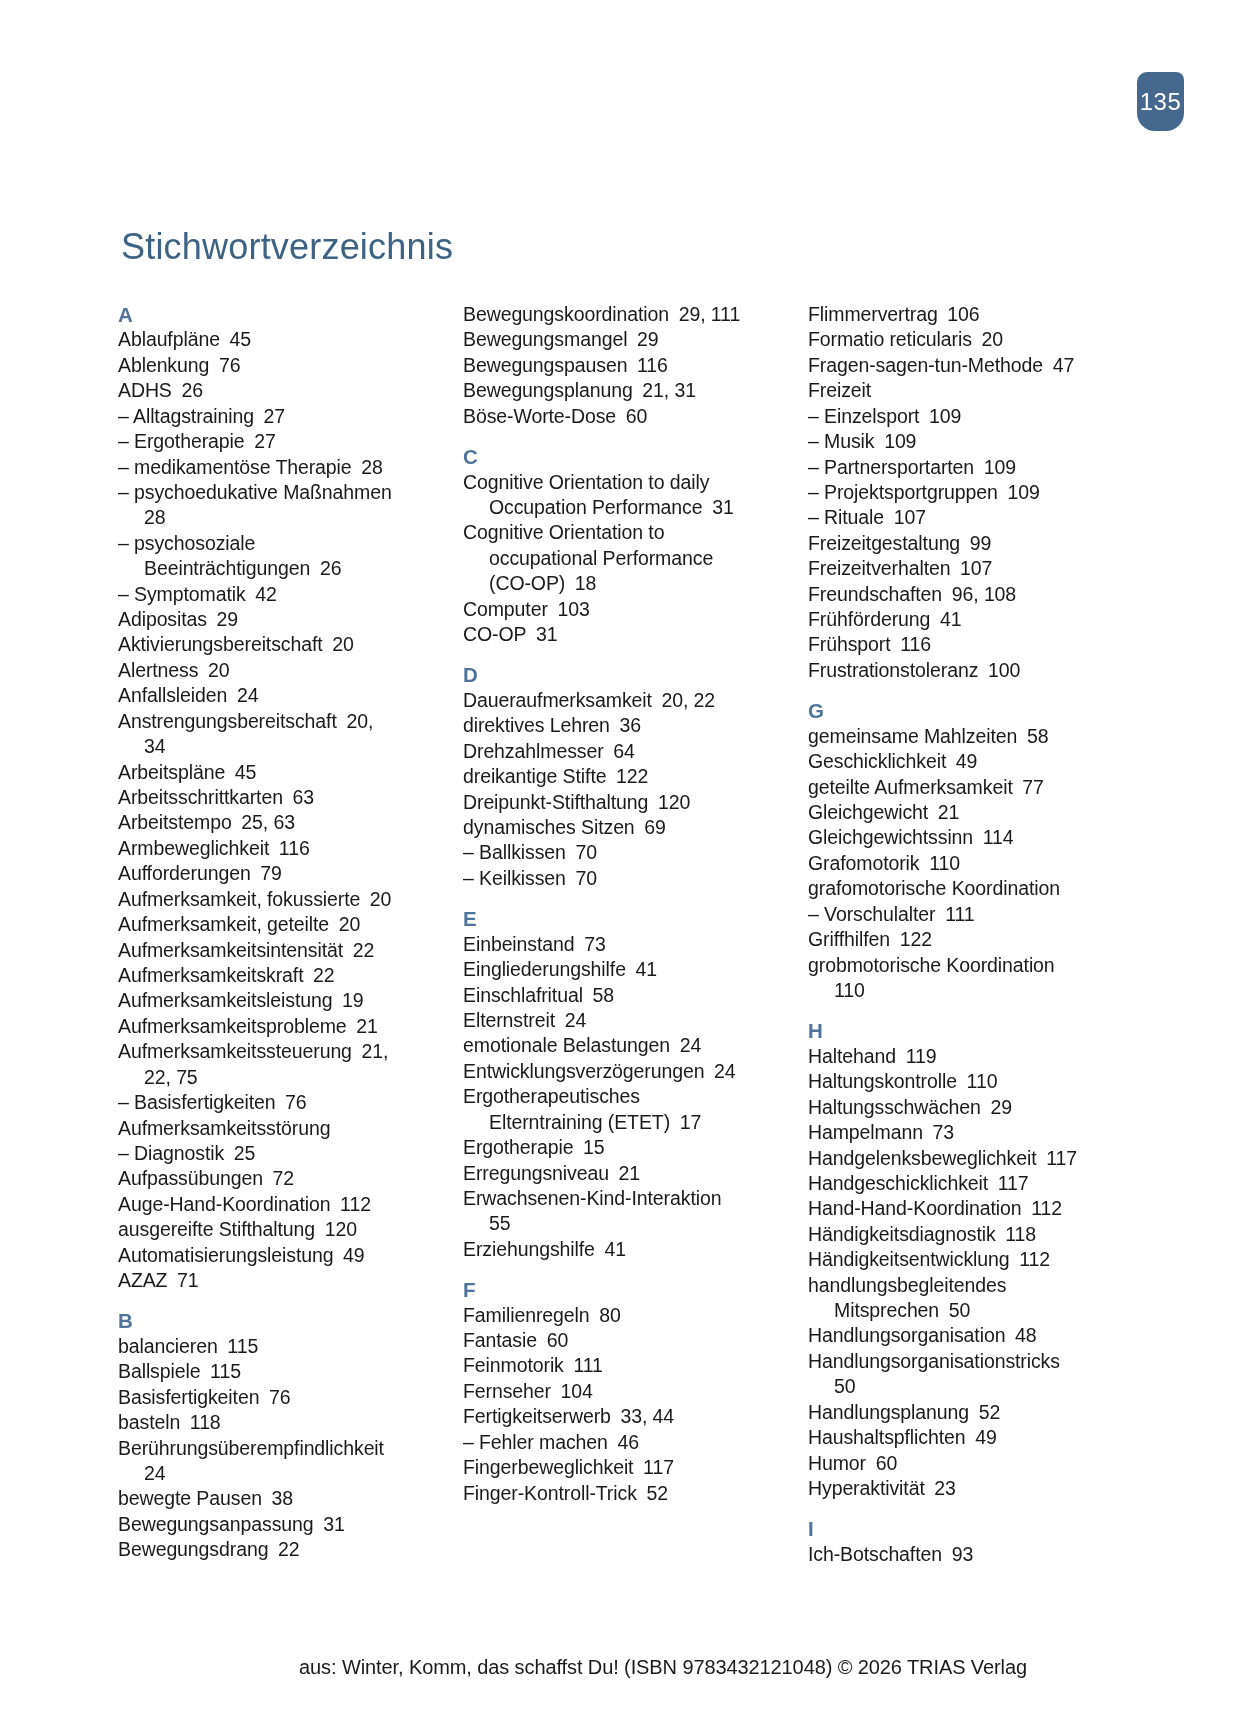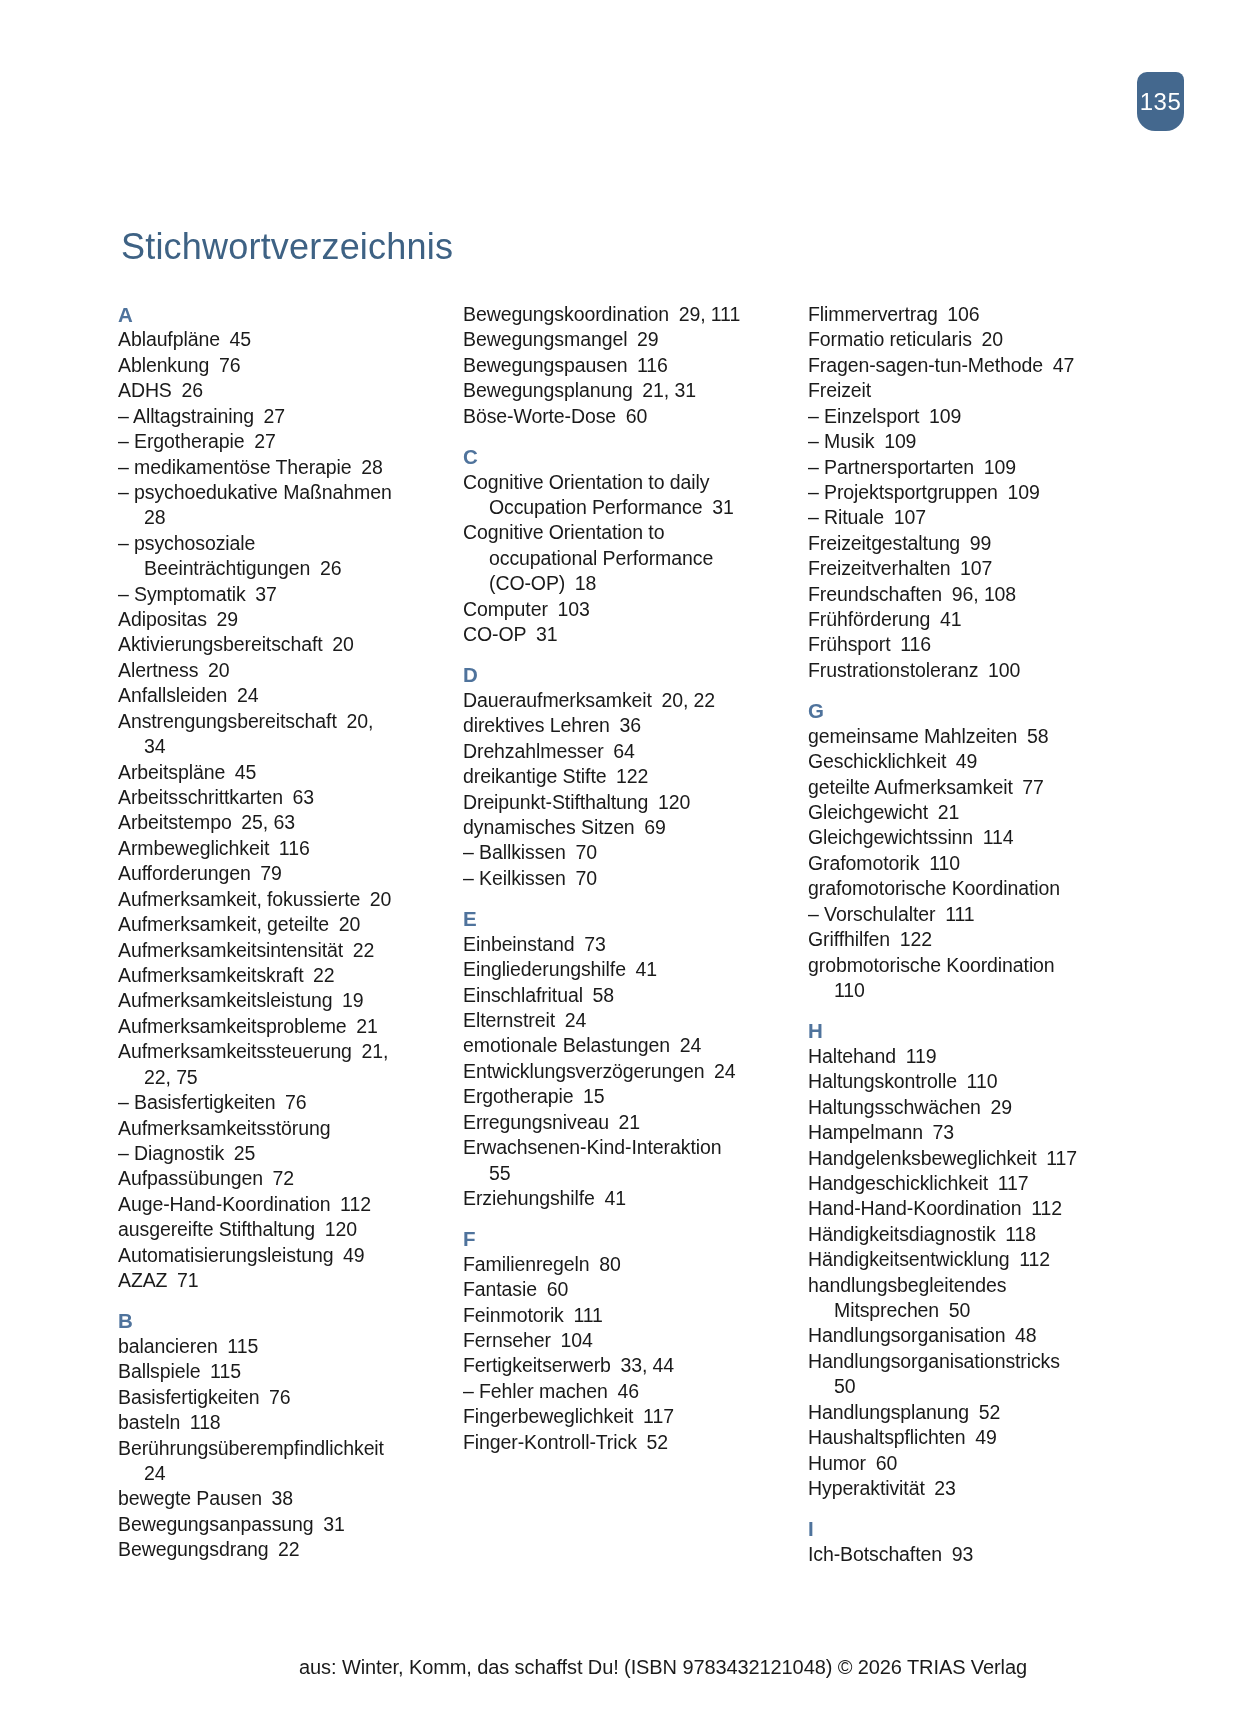--- a/index.html
+++ b/index.html
@@ -73,21 +73,21 @@
         </div>
         <div class="item">
           <div class="ln">– psychoedukative Maßnahmen</div>
           <div class="ln wrap">28</div>
         </div>
         <div class="item">
           <div class="ln">– psychosoziale</div>
           <div class="ln wrap">Beeinträchtigungen 26</div>
         </div>
         <div class="item">
-          <div class="ln">– Symptomatik 37</div>
+          <div class="ln">– Symptomatik 42</div>
         </div>
         <div class="item">
           <div class="ln">Adipositas 29</div>
         </div>
         <div class="item">
           <div class="ln">Aktivierungsbereitschaft 20</div>
         </div>
         <div class="item">
           <div class="ln">Alertness 20</div>
         </div>
@@ -256,20 +256,24 @@
         <div class="item">
           <div class="ln">Elternstreit 24</div>
         </div>
         <div class="item">
           <div class="ln">emotionale Belastungen 24</div>
         </div>
         <div class="item">
           <div class="ln">Entwicklungsverzögerungen 24</div>
         </div>
         <div class="item">
+          <div class="ln">Ergotherapeutisches</div>
+          <div class="ln wrap">Elterntraining (ETET) 17</div>
+        </div>
+        <div class="item">
           <div class="ln">Ergotherapie 15</div>
         </div>
         <div class="item">
           <div class="ln">Erregungsniveau 21</div>
         </div>
         <div class="item">
           <div class="ln">Erwachsenen-Kind-Interaktion</div>
           <div class="ln wrap">55</div>
         </div>
         <div class="item">

